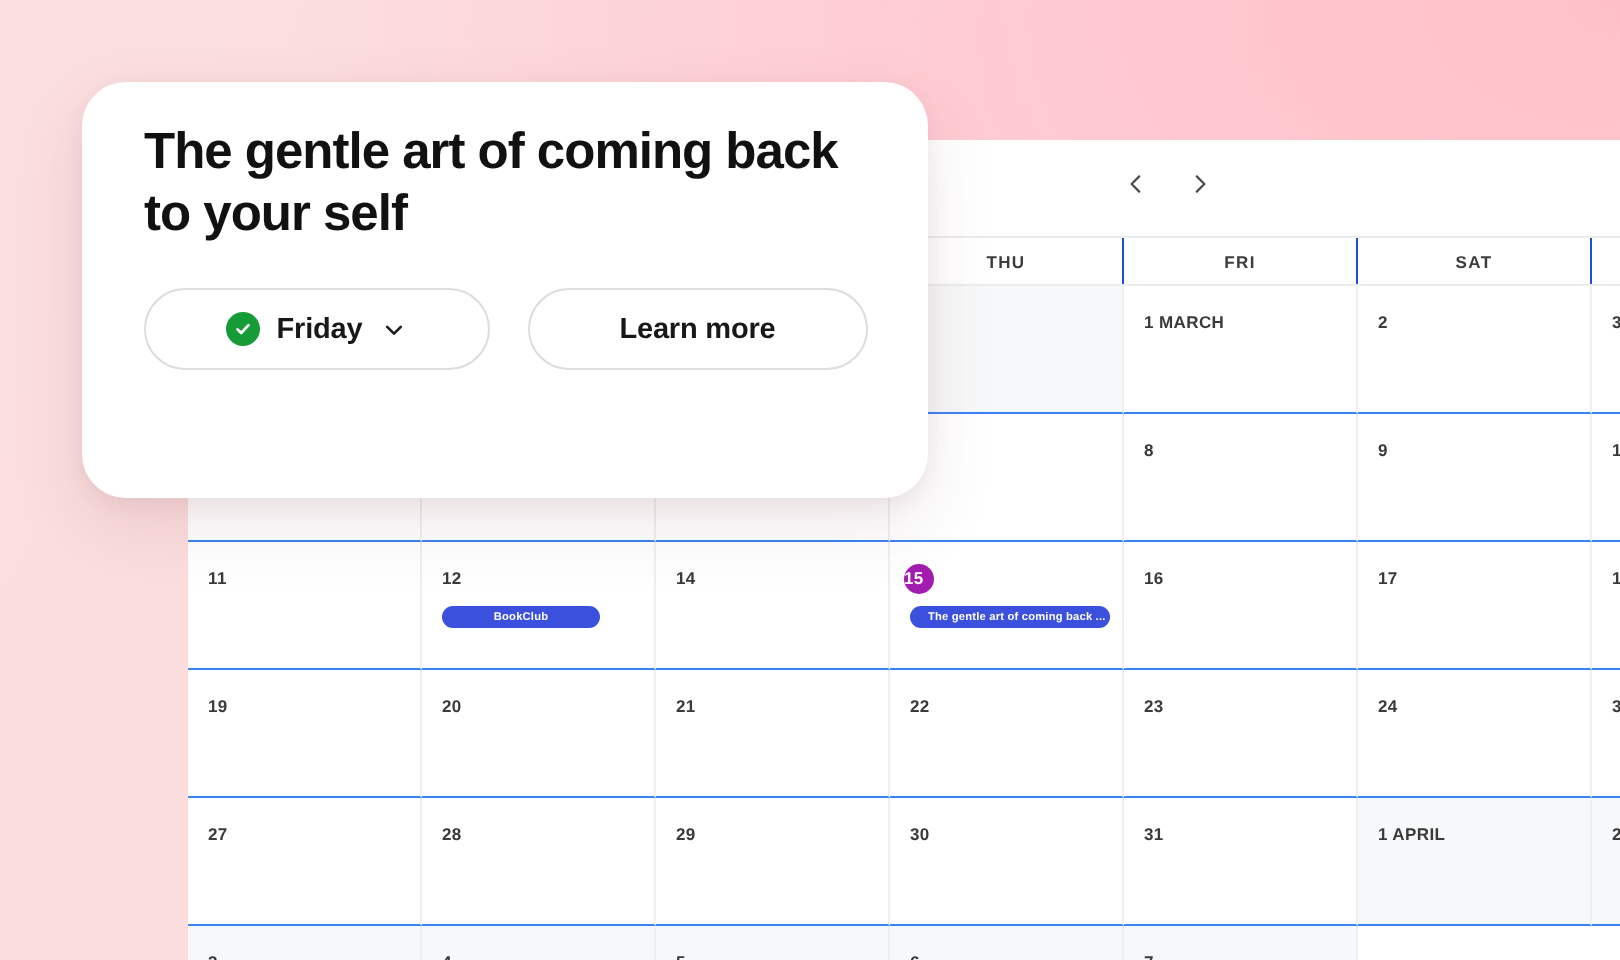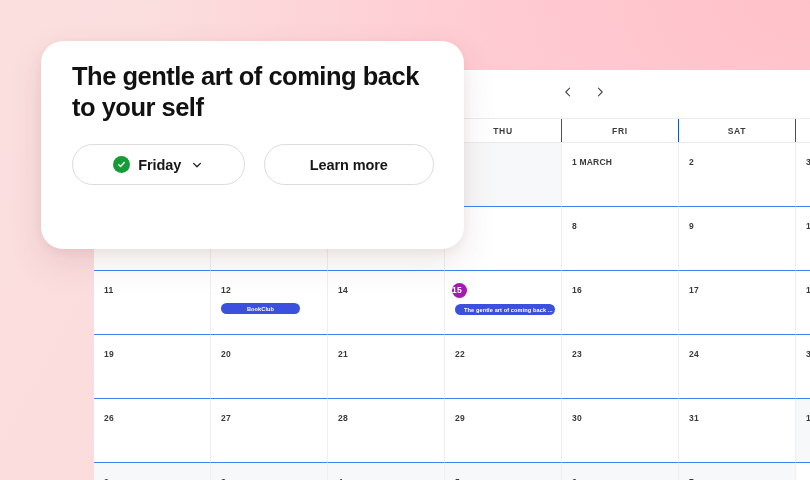--- a/index.html
+++ b/index.html
@@ -282,21 +282,20 @@
       <div class="day-cell"><span class="day-number">16</span></div>
       <div class="day-cell"><span class="day-number">17</span></div>
       <div class="day-cell"><span class="day-number">18</span></div>
       <div class="day-cell"><span class="day-number">19</span></div>
       <div class="day-cell"><span class="day-number">20</span></div>
       <div class="day-cell"><span class="day-number">21</span></div>
       <div class="day-cell"><span class="day-number">22</span></div>
       <div class="day-cell"><span class="day-number">23</span></div>
       <div class="day-cell"><span class="day-number">24</span></div>
       <div class="day-cell"><span class="day-number">39</span></div>
-      <div class="day-cell"><span class="day-number">26</span></div>
       <div class="day-cell"><span class="day-number">27</span></div>
       <div class="day-cell"><span class="day-number">28</span></div>
       <div class="day-cell"><span class="day-number">29</span></div>
       <div class="day-cell"><span class="day-number">30</span></div>
       <div class="day-cell"><span class="day-number">31</span></div>
       <div class="day-cell muted"><span class="day-number">1 APRIL</span></div>
       <div class="day-cell muted"><span class="day-number">2</span></div>
       <div class="day-cell muted"><span class="day-number">3</span></div>
       <div class="day-cell muted"><span class="day-number">4</span></div>
       <div class="day-cell muted"><span class="day-number">5</span></div>

